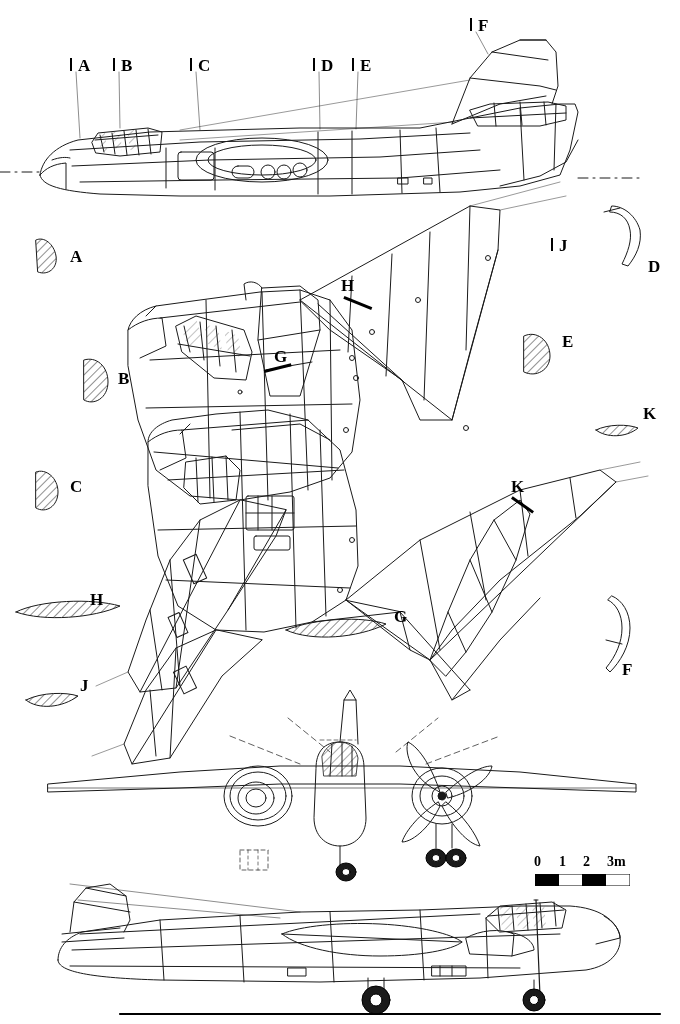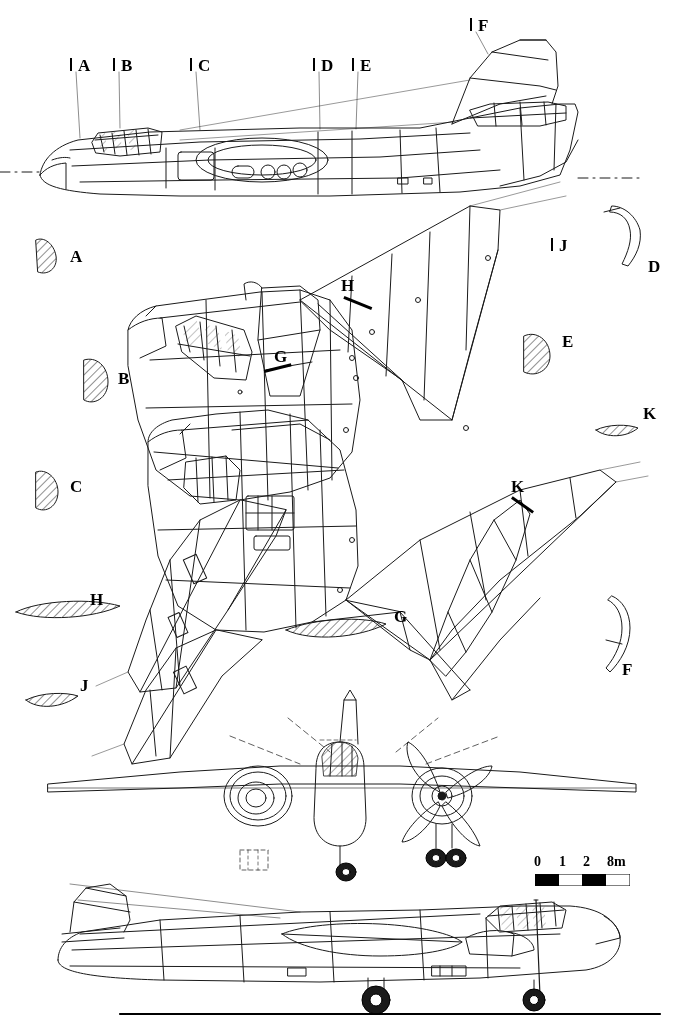--- a/index.html
+++ b/index.html
@@ -416,15 +416,15 @@
   <div class="scalebar" style="left:535px;top:872px;width:95px;height:12px;">
     <svg width="95" height="12" viewBox="0 0 95 12">
       <rect x="0" y="0" width="95" height="12" fill="#ffffff" stroke="#000" stroke-width="1"></rect>
       <rect x="0" y="0" width="24" height="12" fill="#000"></rect>
       <rect x="47" y="0" width="24" height="12" fill="#000"></rect>
     </svg>
   </div>
   <div class="sb-num" style="left:534px;top:854px;">0</div>
   <div class="sb-num" style="left:559px;top:854px;">1</div>
   <div class="sb-num" style="left:583px;top:854px;">2</div>
-  <div class="sb-num" style="left:607px;top:854px;">8m</div>
+  <div class="sb-num" style="left:607px;top:854px;">3m</div>
 
 </div>
 
 </body></html>

